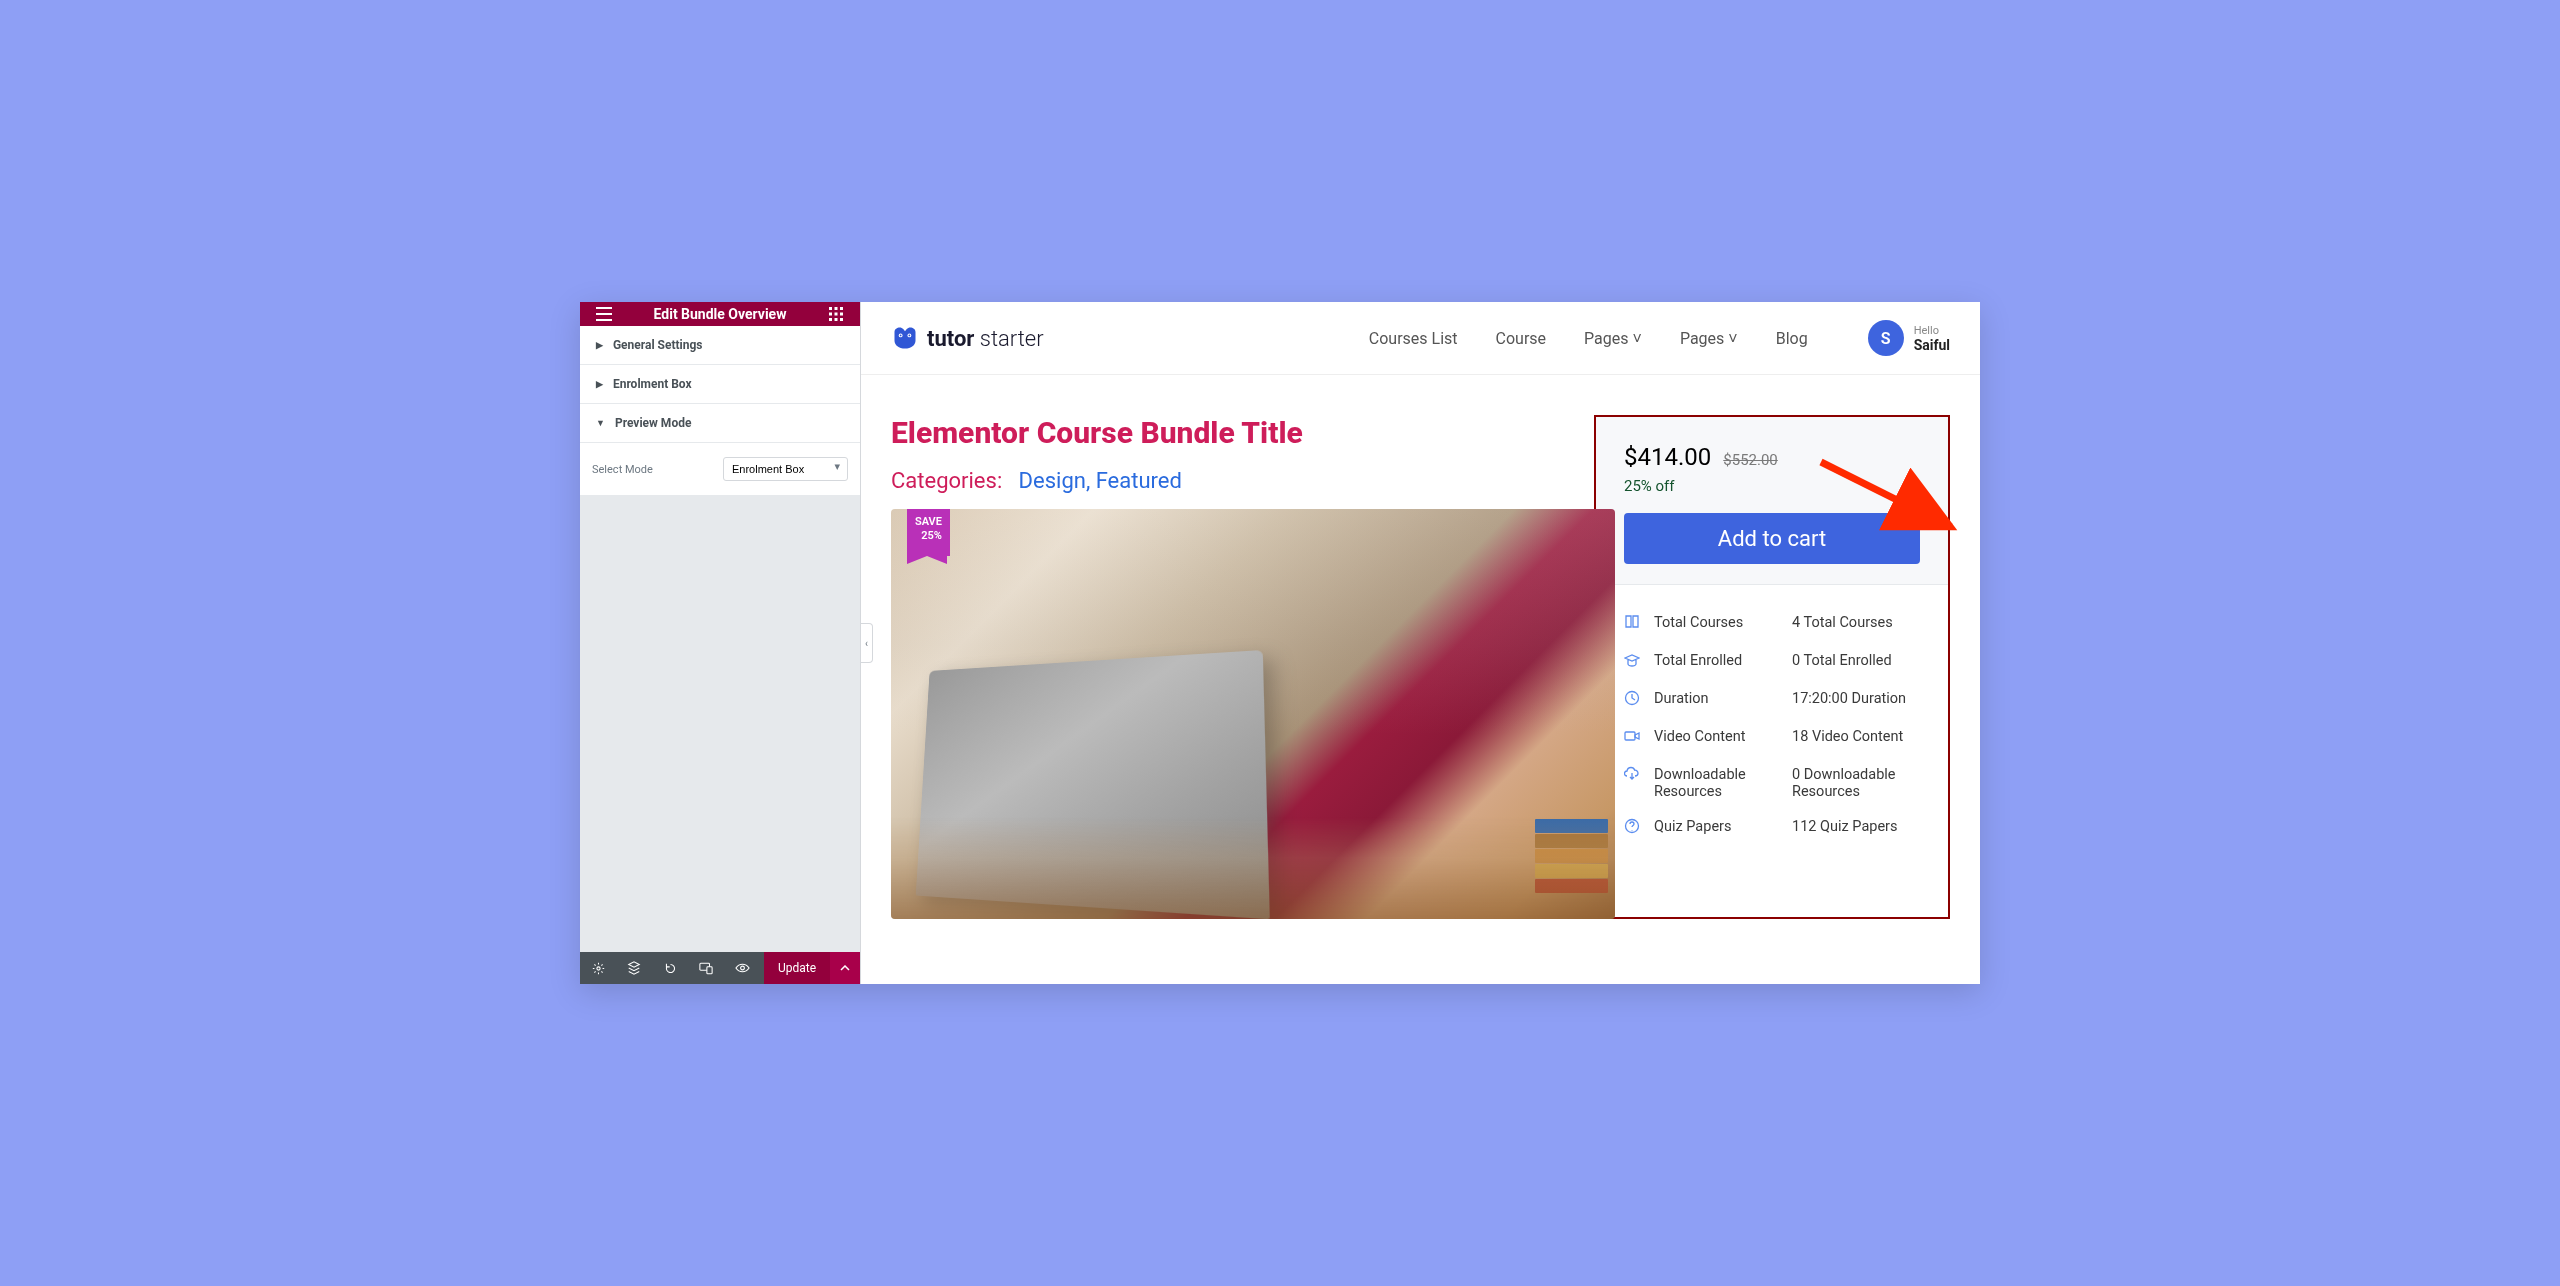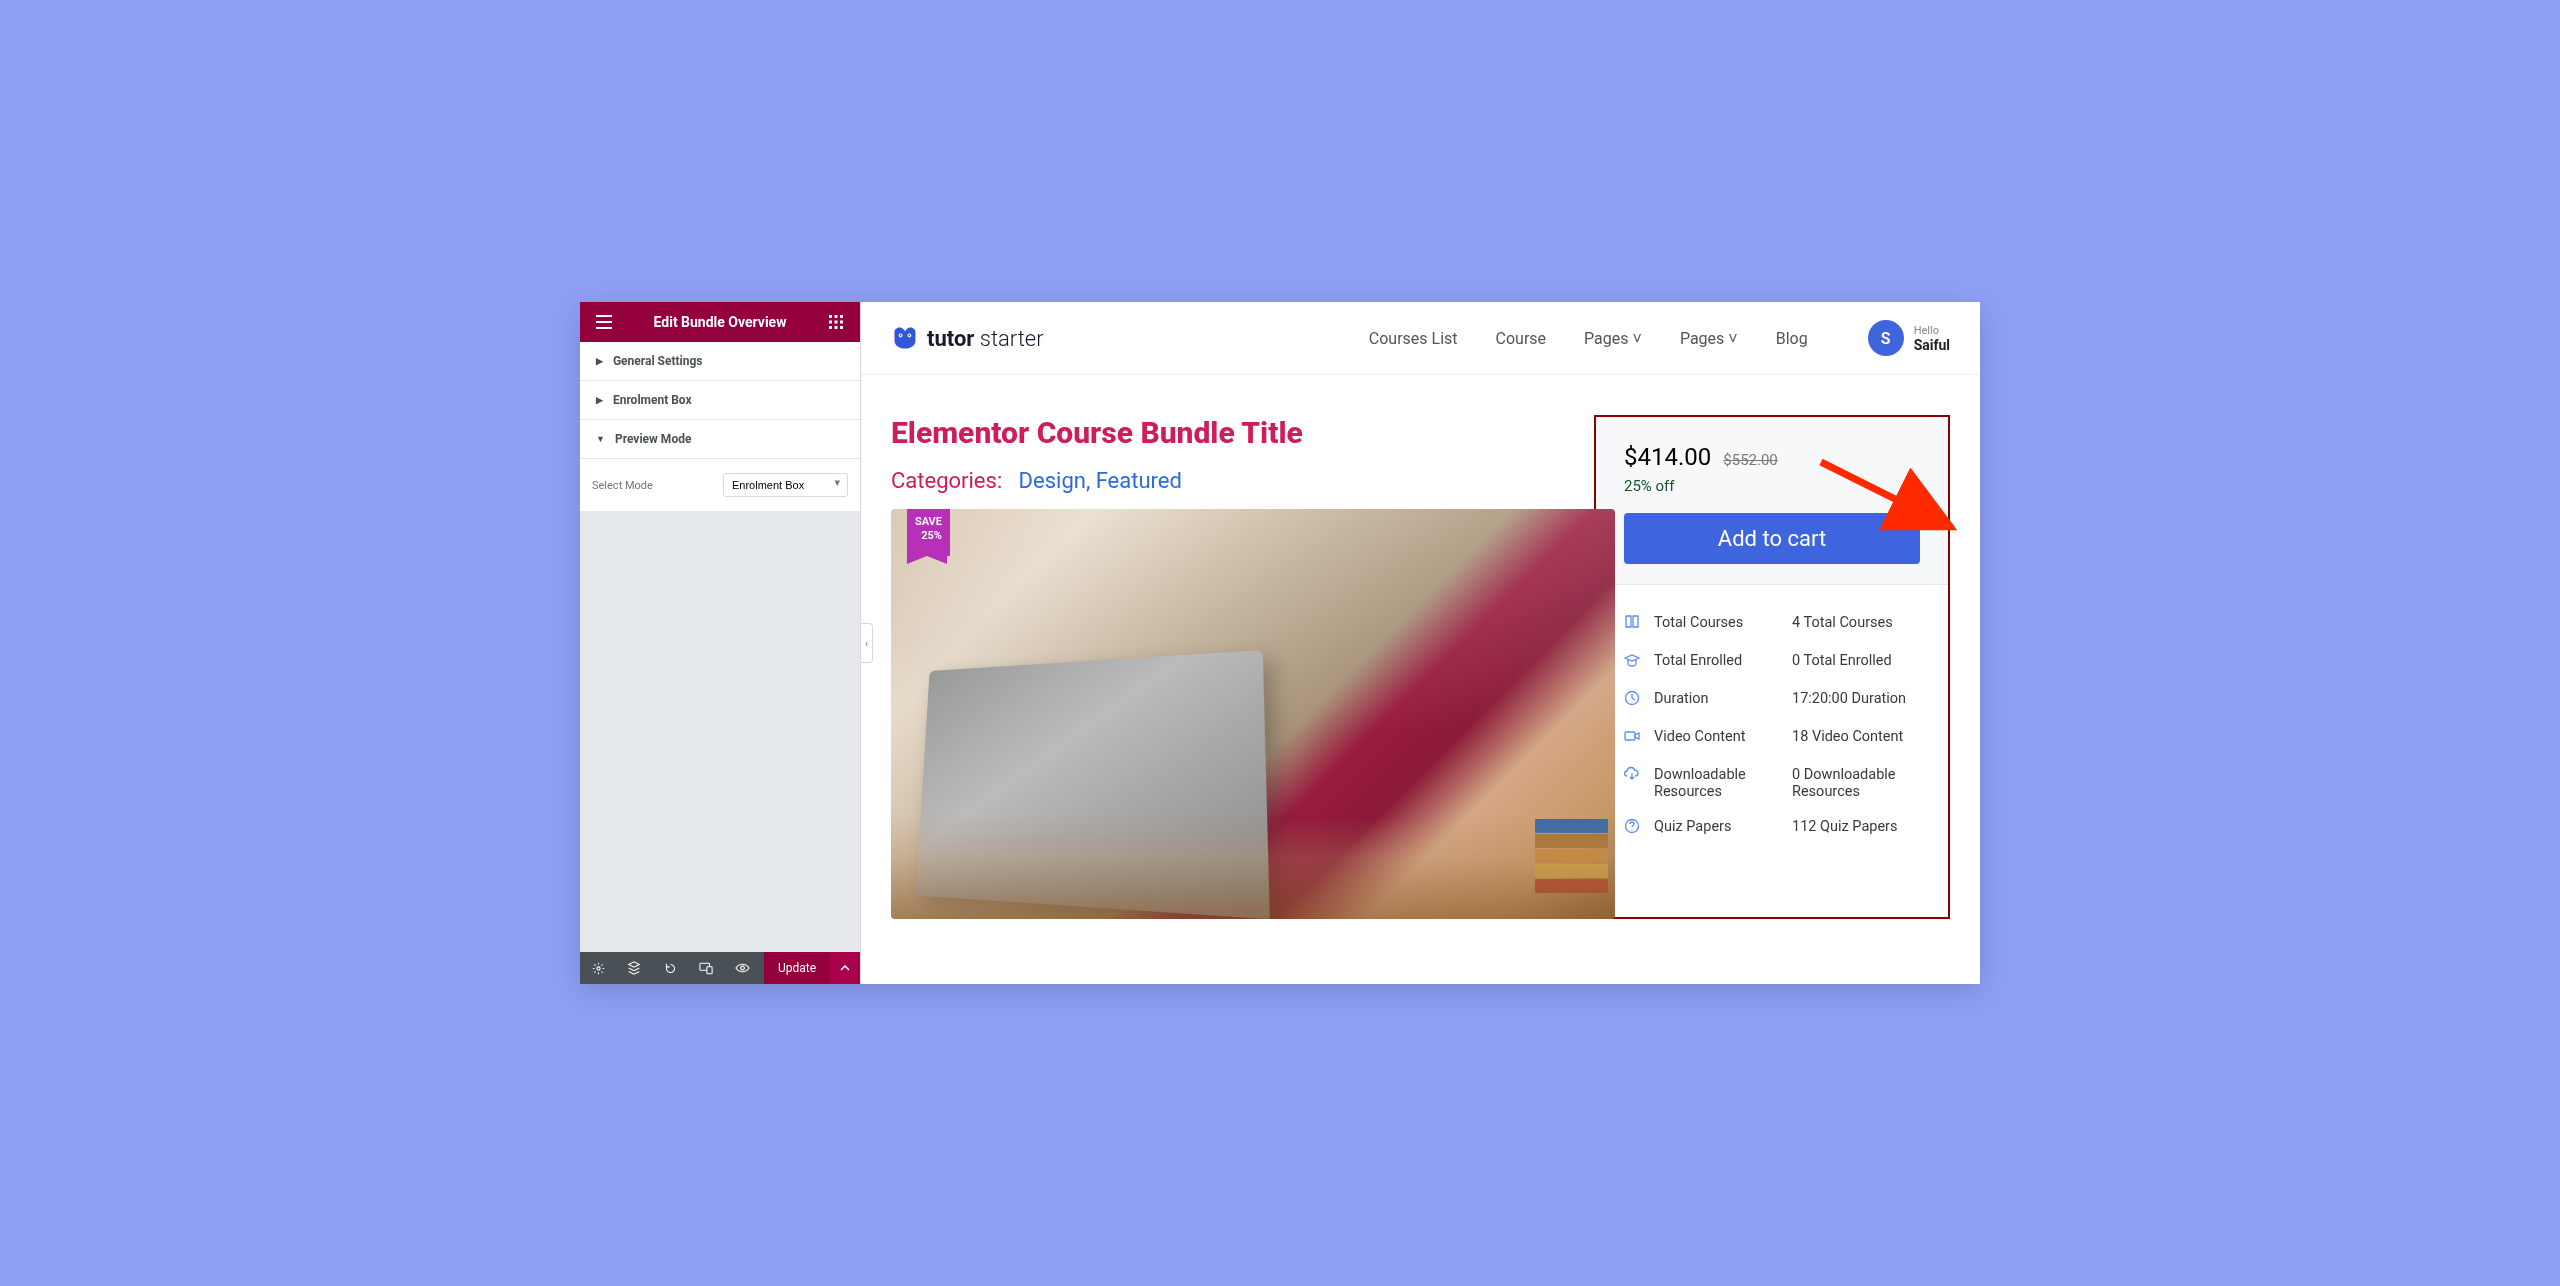--- a/index.html
+++ b/index.html
@@ -29,21 +29,21 @@
   flex-direction: column;
   border-right: 1px solid #d5d8dc;
 }
 .panel-header {
   background: #93003C;
   color: #fff;
   display: flex;
   align-items: center;
   justify-content: space-between;
   padding: 2px 14px;
-  height: 40px;
+  height: 24px;
 }
 .panel-header .hamburger, .panel-header .grid-icon {
   width: 20px; height: 20px;
   display: flex; align-items: center; justify-content: center;
   cursor: pointer;
 }
 .panel-header .title {
   font-size: 14px;
   font-weight: 700;
 }

